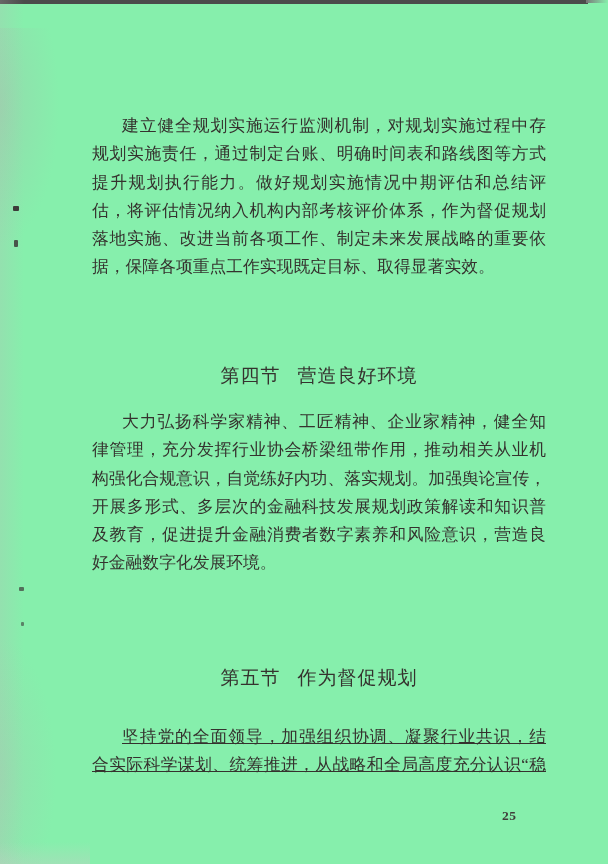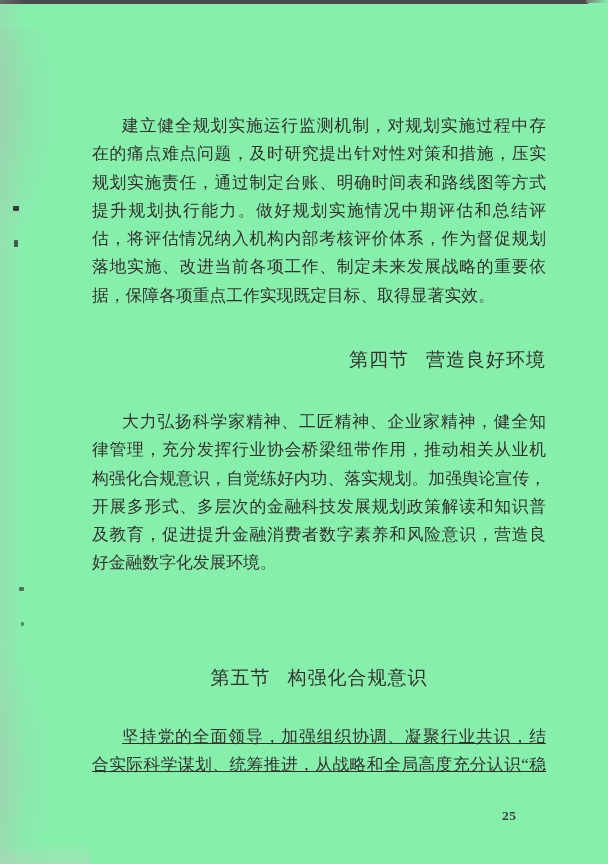--- a/index.html
+++ b/index.html
@@ -92,21 +92,21 @@
     position: absolute;
     left: 92px;
     width: 454px;
     margin: 0;
     font-size: 19px;
     font-weight: 500;
     color: #35322e;
     text-align: center;
     letter-spacing: 1px;
   }
-  .h4 { top: 347px; text-align: right; }
+  .h4 { top: 363px; }
   .h5 { top: 665px; }
   .heading .label { margin-right: 17px; }
 
   .page-number {
     position: absolute;
     left: 502px;
     top: 808px;
     font-size: 13.5px;
     color: #403e3b;
     letter-spacing: 0.5px;
@@ -124,21 +124,20 @@
   <div class="scan-corner-tl"></div>
   <div class="scan-corner-bl"></div>
   <div class="scan-smudge-bottom"></div>
   <div class="speck s1"></div>
   <div class="speck s2"></div>
   <div class="speck s3"></div>
   <div class="speck s4"></div>
 
   <section class="text-col para p1">
       <div class="text-line first">建立健全规划实施运行监测机制，对规划实施过程中存</div>
-      <div class="text-line">在的痛点难点问题，及时研究提出针对性对策和措施，压实</div>
       <div class="text-line">规划实施责任，通过制定台账、明确时间表和路线图等方式</div>
       <div class="text-line">提升规划执行能力。做好规划实施情况中期评估和总结评</div>
       <div class="text-line">估，将评估情况纳入机构内部考核评价体系，作为督促规划</div>
       <div class="text-line">落地实施、改进当前各项工作、制定未来发展战略的重要依</div>
       <div class="text-line plain-end">据，保障各项重点工作实现既定目标、取得显著实效。</div>
     </section>
 
   <h2 class="heading h4">
     <span class="label">第四节</span><span class="title">营造良好环境</span>
   </h2>
@@ -146,21 +145,21 @@
   <section class="text-col para p2">
       <div class="text-line first">大力弘扬科学家精神、工匠精神、企业家精神，健全知</div>
       <div class="text-line">律管理，充分发挥行业协会桥梁纽带作用，推动相关从业机</div>
       <div class="text-line">构强化合规意识，自觉练好内功、落实规划。加强舆论宣传，</div>
       <div class="text-line">开展多形式、多层次的金融科技发展规划政策解读和知识普</div>
       <div class="text-line">及教育，促进提升金融消费者数字素养和风险意识，营造良</div>
       <div class="text-line plain-end">好金融数字化发展环境。</div>
     </section>
 
   <h2 class="heading h5">
-    <span class="label">第五节</span><span class="title">构强化合规意识</span>
+    <span class="label">第五节</span><span class="title">作为督促规划</span>
   </h2>
 
   <section class="text-col para p3">
       <div class="text-line first">坚持党的全面领导，加强组织协调、凝聚行业共识，结</div>
       <div class="text-line">合实际科学谋划、统筹推进，从战略和全局高度充分认识“稳</div>
     </section>
 
   <div class="page-number">25</div>
 </div>
 

